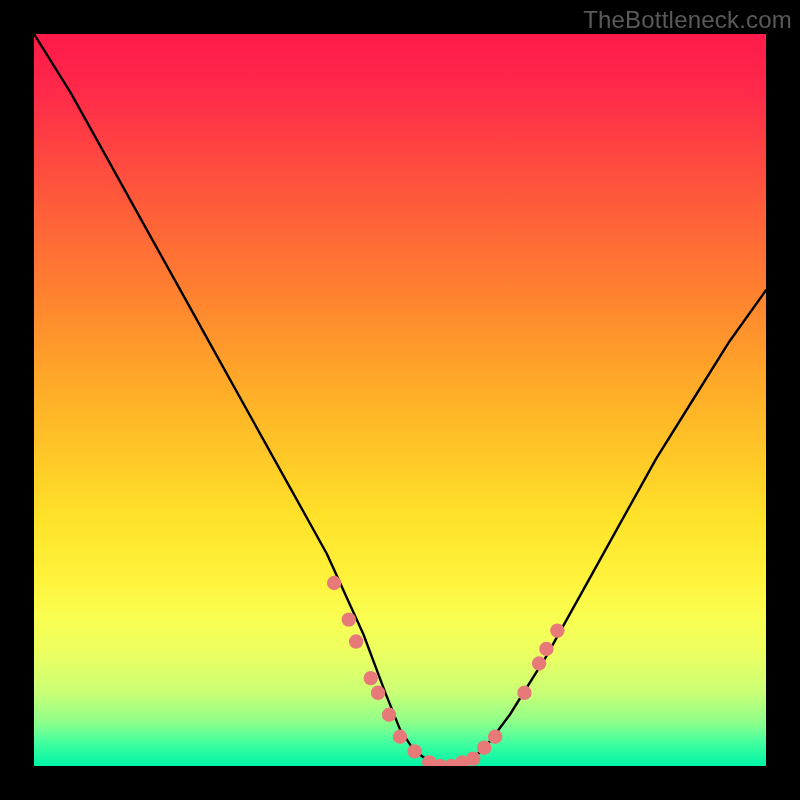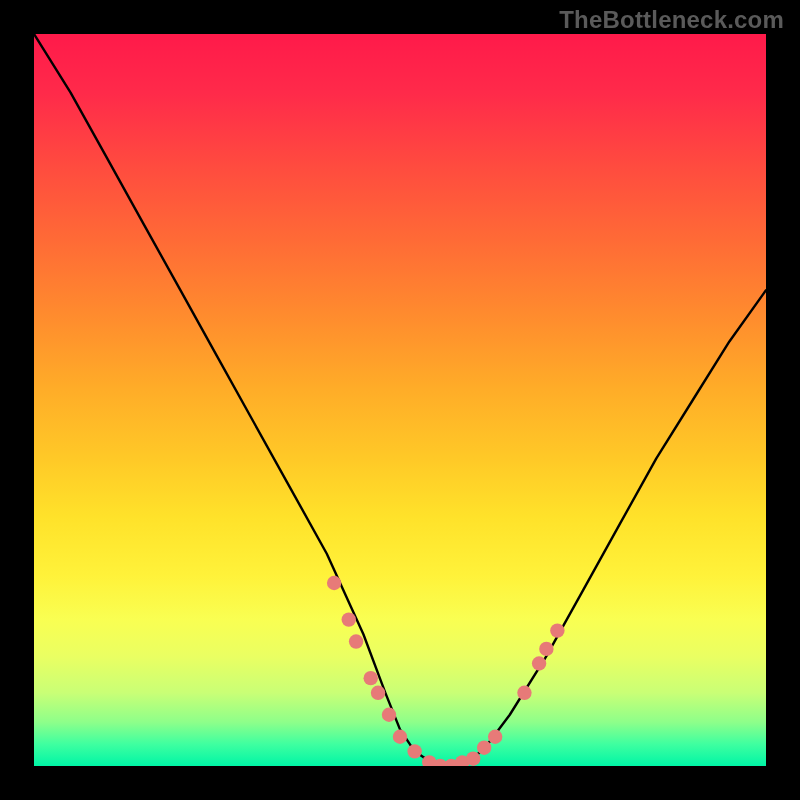--- a/index.html
+++ b/index.html
@@ -7,24 +7,24 @@
     width: 800px;
     height: 800px;
     background: #000;
     position: relative;
     overflow: hidden;
     font-family: Arial, sans-serif;
   }
   .watermark {
     position: absolute;
     top: 6px;
-    right: 16px;
+    right: 8px;
     color: #5a5a5a;
     font-size: 24px;
-    font-weight: 700;
+    font-weight: 400;
     z-index: 10;
     letter-spacing: 0.2px;
   }
   .plot-area {
     position: absolute;
     left: 34px;
     top: 34px;
     width: 732px;
     height: 732px;
     background: linear-gradient(to bottom,

